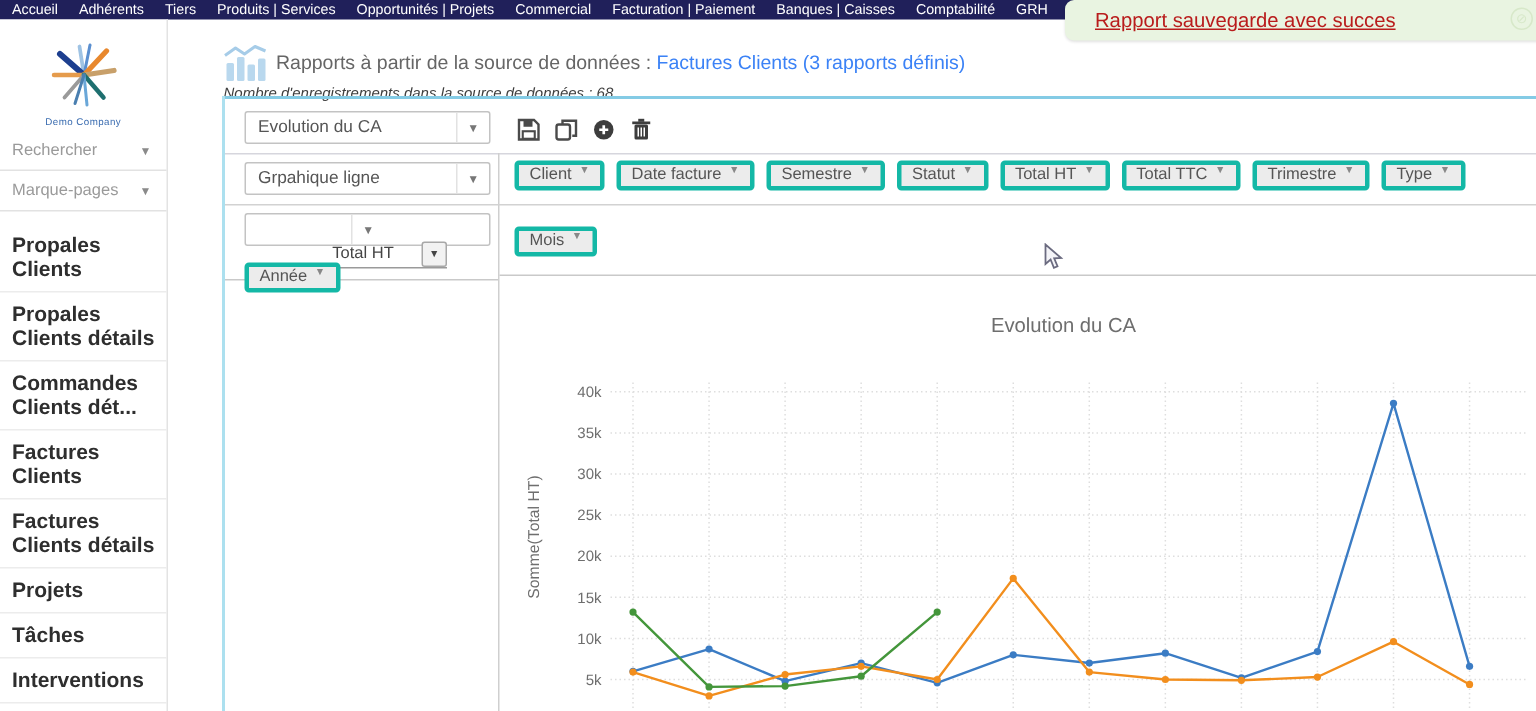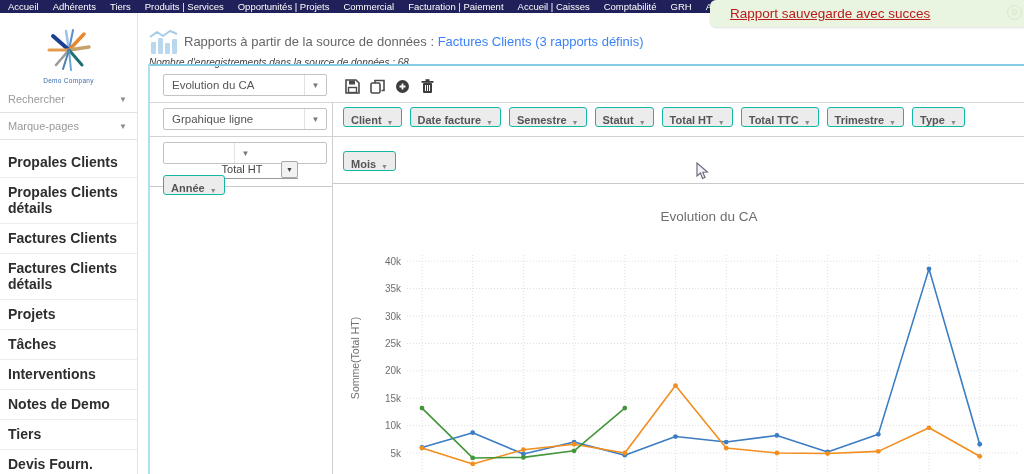--- a/index.html
+++ b/index.html
@@ -14,21 +14,21 @@
 
   
   #toast { position:absolute; left:710px; top:0; width:330px; height:27px; background:#e9f4e1;
            border-radius:6px; box-shadow:0 1px 2px rgba(0,0,0,.12); z-index:20;
            display:flex; align-items:center; padding-left:20px; }
   #toast .msg { color:#b91c1c; font-size:13.5px;text-decoration:underline; }
   #toast .close { position:absolute; right:18px; top:5px; width:15px; height:15px; border:1px solid #d7e8c9;
                   border-radius:50%; color:#d7e8c9; font-size:9px; line-height:13px; text-align:center; cursor:pointer; }
 
   
-  #sidebar { position:absolute; left:0; top:13px; width:138px; height:461px; background:#fff;
+  #sidebar { position:absolute; left:0; top:13px; width:112px; height:461px; background:#fff;
              border-right:1px solid #e3e3e3; }
   #logo { margin:14px auto 2px; width:70px; text-align:center; }
   #logo-text { font-size:6.5px; color:#3a6cb0; letter-spacing:.3px; }
   .side-drop { display:flex; align-items:center; justify-content:space-between; padding:7px 10px 7px 8px;
                border-bottom:1px solid #e2e2e2; color:#9a9a9a; font-size:11px; cursor:pointer; }
   .side-drop:first-of-type { margin-top:14px; border-top:1px solid #eee; }
   .side-caret { color:#8a8a8a; font-size:8px; }
   #side-list { margin-top:8px; }
   .side-item { font-size:14px; font-weight:bold; color:#2e2e2e; padding:6px 8px 7px;
                border-bottom:1px solid #ececec; cursor:pointer; }
@@ -48,23 +48,23 @@
   .selectbox { position:absolute; height:22px; background:#fff; border:1px solid #c3c3c3; border-radius:2px;
                display:flex; align-items:center; cursor:pointer; }
   .selectbox .sel-label { flex:1; font-size:11.5px; color:#555; padding-left:8px; white-space:nowrap; overflow:hidden; }
   .selectbox .sel-btn { width:22px; height:100%; display:flex; align-items:center; justify-content:center;
                         color:#777; font-size:8px; border-left:1px solid #e2e2e2; }
 
   
   .tool-icn { position:absolute; width:17px; height:17px; cursor:pointer; }
 
   
-  .chip { display:inline-flex; align-items:flex-end; background:#ececec; border:1px solid #14b8a6;
+  .chip { display:inline-flex; align-items:flex-start; background:#ececec; border:3px solid #14b8a6;
           border-radius:3px; height:20px; padding:0 7px; font-size:11px; color:#555;
-          cursor:pointer; white-space:nowrap;font-weight:bold; }
+          cursor:pointer; white-space:nowrap; }
   .chip .chip-caret { font-size:7px; color:#888; margin-left:5px; }
   #chips-row { position:absolute; left:343px; top:107px; display:flex; gap:8px; }
   #mois-chip { position:absolute; left:343px; top:151px; }
   #annee-chip { position:absolute; left:163px; top:175px; }
 
   
   #totalht { position:absolute; left:203px; top:160px; width:95px; height:19px; display:flex;
              align-items:center; border-bottom:1px solid #9a9a9a; cursor:pointer; }
   #totalht .th-label { flex:1; text-align:center; font-size:11px; color:#444; }
   #totalht .th-btn { width:17px; height:17px; border:1px solid #a8a8a8; background:#f2f2f2; border-radius:2px;
@@ -79,21 +79,21 @@
 <div id="screen">
 
   <div id="topnav">
       <span class="nav-item">Accueil</span>
       <span class="nav-item">Adhérents</span>
       <span class="nav-item">Tiers</span>
       <span class="nav-item">Produits | Services</span>
       <span class="nav-item">Opportunités | Projets</span>
       <span class="nav-item">Commercial</span>
       <span class="nav-item">Facturation | Paiement</span>
-      <span class="nav-item">Accueil | Caisses</span>
+      <span class="nav-item">Banques | Caisses</span>
       <span class="nav-item">Comptabilité</span>
       <span class="nav-item">GRH</span>
       <span class="nav-item">Agenda</span>
       <span class="nav-item">Outils</span>
     </div>
 
   <div id="toast">
     <span class="msg">Rapport sauvegarde avec succes</span>
     <span class="close">⊘</span>
   </div>
@@ -120,20 +120,21 @@
       <span>Rechercher</span>
       <span class="side-caret">▼</span>
     </div>
     <div class="side-drop">
       <span>Marque-pages</span>
       <span class="side-caret">▼</span>
     </div>
     <div id="side-list">
         <div class="side-item">Propales Clients</div>
         <div class="side-item">Propales Clients détails</div>
+        <div class="side-item">Commandes Clients dét...</div>
         <div class="side-item">Factures Clients</div>
         <div class="side-item">Factures Clients détails</div>
         <div class="side-item">Projets</div>
         <div class="side-item">Tâches</div>
         <div class="side-item">Interventions</div>
         <div class="side-item">Notes de Demo</div>
         <div class="side-item">Tiers</div>
         <div class="side-item">Devis Fourn.</div>
       </div>
   </div>

